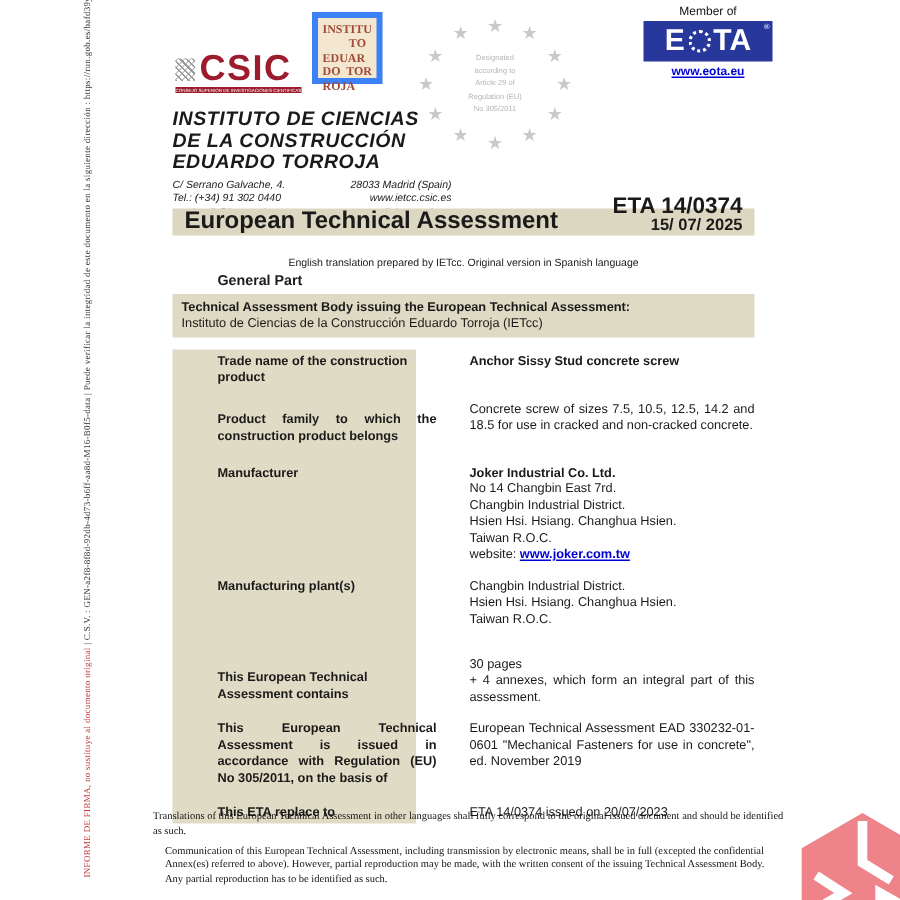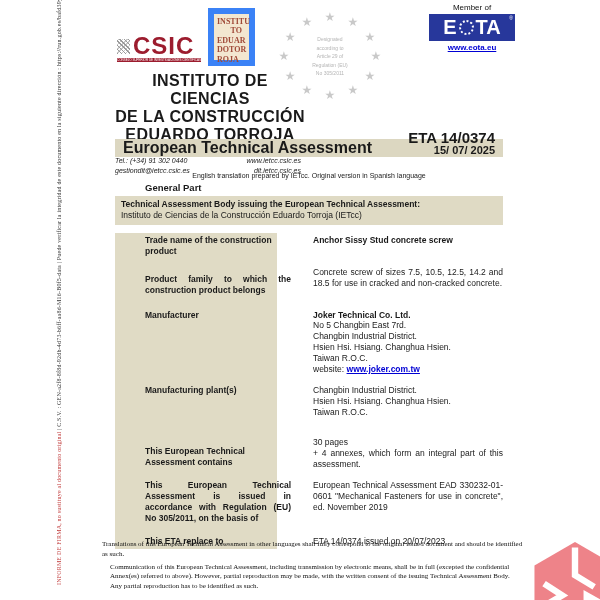--- a/index.html
+++ b/index.html
@@ -18,22 +18,22 @@
   .csic-block { position:absolute; left:117px; top:36px; }
   .csic-row { display:flex; align-items:flex-end; gap:3px; }
   .csic-hatch { width:13px; height:15px; margin-bottom:2px;
       background:repeating-linear-gradient(45deg,#9b9b9b 0 1px,transparent 1px 3px),
                  repeating-linear-gradient(-45deg,#c7c7c7 0 1px,transparent 1px 3px); }
   .csic-name { font-size:24px; font-weight:bold; color:#9c1c2e; line-height:.85; letter-spacing:1px; }
   .csic-bar { margin-top:2px; width:84px; height:4px; background:#9c1c2e; color:#fff;
               font-size:3px; line-height:4px; text-align:center; overflow:hidden; white-space:nowrap; }
 
   
-  .ietcc-logo { position:absolute; left:208px; top:8px; width:47px; height:58px;
-                background:#f3e7d0; border:6px solid #3b82f6; color:#a04a38;
+  .ietcc-logo { position:absolute; left:208px; top:8px; width:47px; height:48px;
+                background:#f3e7d0; border:4px solid #3b82f6; color:#a04a38;
                 font-family:"Liberation Serif", serif; font-weight:bold; font-size:8px;
                 line-height:1.18; padding:3px 3px; }
   .ietcc-l2 { text-align:right; padding-right:4px; }
   .ietcc-l4 { display:flex; justify-content:space-between; }
 
   
   .emblem { position:absolute; left:278px; top:12px; width:104px; height:88px; }
   .star { position:absolute; font-size:12px; color:#c9c9c9; transform:translate(-50%,-50%); }
   .emblem-text { position:absolute; left:50%; top:50%; transform:translate(-50%,-50%);
                  font-size:5px; color:#b5b5b5; text-align:center; white-space:pre-line;
@@ -44,21 +44,21 @@
   .member-of { font-size:8px; color:#111; }
   .eota-box { margin:2px auto 0; width:86px; height:27px; background:#27379b; color:#fff;
               display:flex; align-items:center; justify-content:center; gap:2px;
               font-weight:bold; font-size:20px; position:relative; }
   .eota-o { width:15px; height:15px; border:2px dotted #fff; border-radius:50%; display:inline-block; }
   .eota-reg { position:absolute; top:1px; right:2px; font-size:5px; font-weight:normal; }
   .eota-url { display:block; margin-top:2px; font-size:8px; font-weight:bold; color:#0000d4; text-decoration:underline; }
 
   
   .institute { position:absolute; left:115px; top:72px; width:190px; }
-  .inst-line { font-size:16px; font-weight:bold; line-height:1.12; letter-spacing:.4px;text-align:center; }
+  .inst-line { font-size:13px; font-weight:bold; font-style:italic; line-height:1.12; letter-spacing:.4px; }
   .addr { margin-top:3px; width:186px; font-size:7px; font-style:italic; line-height:1.35; }
   .addr-row { display:flex; justify-content:space-between; }
 
   
   .title-bar { position:absolute; left:115px; top:139px; width:388px; height:18px;
                background:#dcd7c1; display:flex; justify-content:space-between; align-items:flex-end;
                padding:0 8px; }
   .tb-title { font-size:16px; font-weight:bold; }
   .tb-right { text-align:right; line-height:1.05; }
   .eta-no { font-size:15px; font-weight:bold; }
@@ -196,22 +196,22 @@
       </div>
       <div class="trow trow-2">
         <div class="cell-l just">Product family to which the construction product belongs</div>
         <div class="cell-r">
           <div class="vline just">Concrete screw of sizes 7.5, 10.5, 12.5, 14.2 and 18.5 for use in cracked and non-cracked concrete.</div>
         </div>
       </div>
       <div class="trow trow-3">
         <div class="cell-l">Manufacturer</div>
         <div class="cell-r">
-          <div class="vline bold">Joker Technical Co. Ltd.</div>
-          <div class="vline">No 5 Changbin East 7rd.</div>
+          <div class="vline bold">Joker Industrial Co. Ltd.</div>
+          <div class="vline">No 14 Changbin East 7rd.</div>
           <div class="vline">Changbin Industrial District.</div>
           <div class="vline">Hsien Hsi. Hsiang. Changhua Hsien.</div>
           <div class="vline">Taiwan R.O.C.</div>
           <div class="vline">website: <a class="link" href="#">www.joker.com.tw</a></div>
         </div>
       </div>
       <div class="trow trow-4">
         <div class="cell-l">Manufacturing plant(s)</div>
         <div class="cell-r">
           <div class="vline">Changbin Industrial District.</div>

